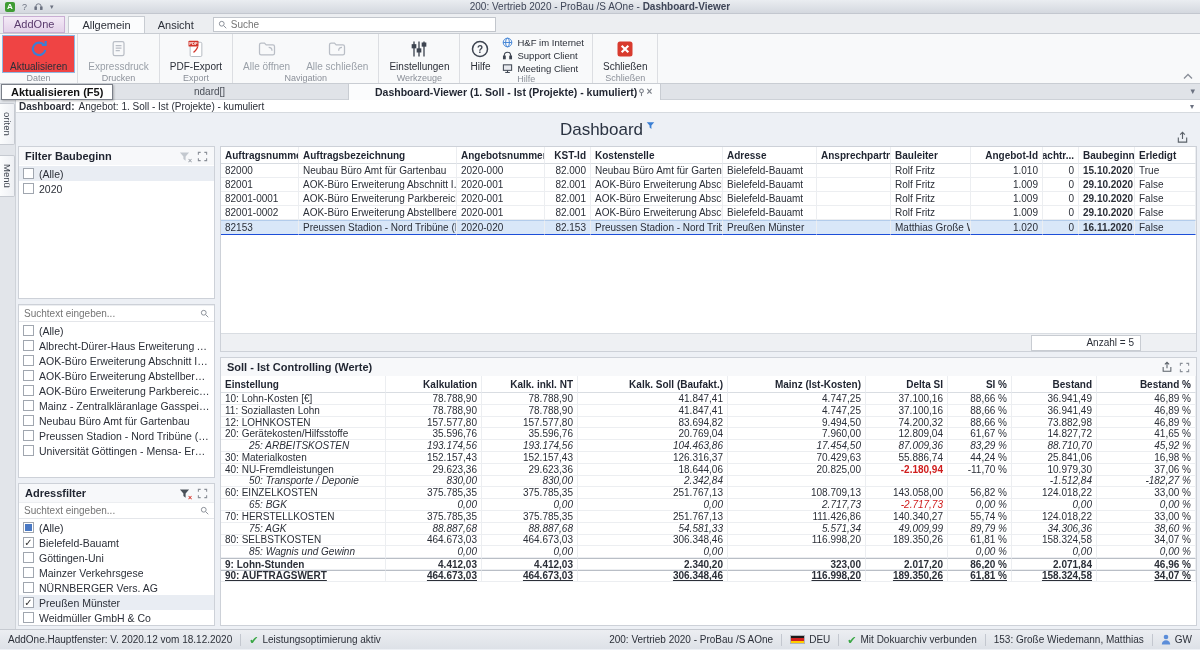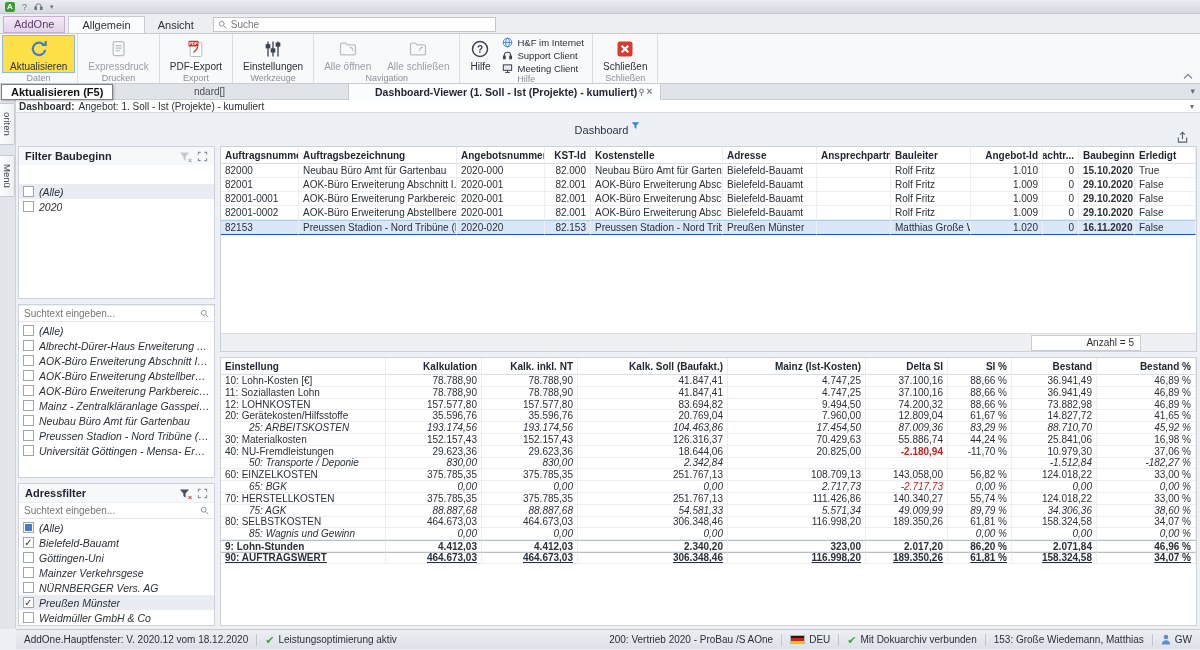--- a/index.html
+++ b/index.html
@@ -30,21 +30,21 @@
 
   
   .ribbon-body{height:51px;background:#f8f9fa;border-top:1px solid #c8ccd2;border-bottom:1px solid #c9cdd3;
     display:flex;position:relative;}
   .rgroup{display:flex;flex-direction:column;border-right:1px solid #dcdee2;padding:1px 2px 0;}
   .rgroup-buttons{flex:1;display:flex;align-items:stretch;}
   .rgroup-label{text-align:center;font-size:9px;color:#8a8f98;padding:0 6px 2px;}
   .rbtn{display:flex;flex-direction:column;align-items:center;justify-content:flex-start;
     padding:3px 7px 0;gap:2px;font-size:10px;color:#2b2f38;border:1px solid transparent;}
   .rbtn .ric{width:20px;height:20px;}
-  .rbtn-selected{background:#fde047;border:1px solid #8fb8e2;}
+  .rbtn-selected{background:#ef4444;border:1px solid #8fb8e2;}
   .rbtn-disabled{color:#9aa0a8;}
   .hmenu{display:flex;flex-direction:column;justify-content:center;gap:2px;padding:2px 6px 0 4px;}
   .hmenu-item{display:flex;align-items:center;gap:4px;font-size:9.5px;color:#2b2f38;}
   .ribbon-collapse{position:absolute;right:7px;bottom:3px;color:#8a8f98;}
 
   
   .doctabs{height:16px;background:#e0e3e8;border-bottom:1px solid #cdd1d7;position:relative;
     display:flex;align-items:stretch;}
   .doctab-partial{position:absolute;left:194px;top:2px;font-size:10px;color:#4a4f58;}
   .doctab-active{position:absolute;left:348px;top:0;height:16px;background:#fbfcfd;
@@ -64,21 +64,21 @@
     background:linear-gradient(90deg,#fbfcfd,#eef0f4);border:1px solid #c6cad1;border-left:none;
     border-radius:0 2px 2px 0;padding:8px 1px;width:15px;}
   .right-of-strip{flex:1;display:flex;flex-direction:column;min-width:0;}
   .dash-bar{height:13px;background:#fff;border-bottom:1px solid #d6dadf;display:flex;
     align-items:center;padding:0 6px 0 3px;font-size:10px;position:relative;}
   .dash-bar b{margin-right:4px;}
   .dash-bar .arrow{margin-left:auto;color:#6b7180;font-size:8px;}
 
   .content{flex:1;display:flex;flex-direction:column;background:#edf0f5;padding:0 3px 3px 2px;min-width:0;}
   .content-title-row{height:33px;display:flex;align-items:center;justify-content:center;position:relative;}
-  .content-title{font-size:11px;color:#2b3342;}
+  .content-title{font-size:17px;color:#2b3342;}
   .title-funnel{position:relative;top:-4px;margin-left:3px;}
   .title-export{position:absolute;right:8px;bottom:2px;}
 
   .content-grid{flex:1;display:flex;gap:5px;min-height:0;}
   .left-col{width:197px;display:flex;flex-direction:column;gap:5px;}
   .right-col{flex:1;display:flex;flex-direction:column;gap:5px;min-width:0;}
 
   .panel{background:#fff;border:1px solid #cdd1d8;display:flex;flex-direction:column;min-height:0;}
   .panel-header{height:18px;flex:none;display:flex;align-items:center;gap:5px;
     padding:0 5px 0 6px;font-weight:bold;font-size:11px;color:#1f2430;background:#f7f8fa;}
@@ -91,23 +91,23 @@
   .search-row input{border:none;outline:none;flex:1;font-size:10px;color:#9aa0a8;background:transparent;
     font-family:"Liberation Sans",sans-serif;}
 
   .list{flex:1;overflow:hidden;padding-top:1px;}
   .litem{height:15px;display:flex;align-items:center;gap:5px;padding:0 4px;font-size:10.5px;color:#2b2f38;}
   .litem.hl{background:#e9edf3;}
   .cb{width:11px;height:11px;border:1px solid #a0a6af;background:#fff;flex:none;
     display:flex;align-items:center;justify-content:center;}
   .cb-checked::after{content:"✓";font-size:10px;font-weight:bold;color:#333;line-height:10px;}
   .cb-indeterminate::after{content:"";width:7px;height:7px;background:#4a79c4;display:block;}
-  .lbl{white-space:nowrap;overflow:hidden;text-overflow:ellipsis;font-style:italic;}
-
-  #panel-baubeginn{height:153px;flex:none;gap:18px;}
+  .lbl{white-space:nowrap;overflow:hidden;text-overflow:ellipsis;}
+
+  #panel-baubeginn{height:153px;flex:none;}
   #panel-auftragsfilter{height:174px;flex:none;}
   #panel-adressfilter{flex:1;}
   #panel-auftraege{height:206px;flex:none;}
   #panel-soll{flex:1;}
 
   .grid{display:grid;align-content:start;}
   .th,.td{padding:0 4px;white-space:nowrap;overflow:hidden;text-overflow:ellipsis;
     border-right:1px solid #eceef1;border-bottom:1px solid #eceef1;display:flex;align-items:center;}
   .th{height:17px;font-weight:bold;font-size:10px;color:#1f2430;border-bottom:1px solid #d9dde2;background:#fff;}
   .td{height:14px;font-size:10px;color:#2b2f38;}
@@ -120,21 +120,21 @@
   .sm{height:11.8px;font-size:10px;}
   .sep{border-top:1px solid #b9bec6;}
   .tbl-fill{flex:1;background:#fff;}
   .tbl-footer{height:18px;flex:none;background:#eef0f3;border-top:1px solid #d9dde2;
     display:flex;align-items:center;justify-content:flex-end;}
   .count-box{width:110px;height:16px;background:#fff;border:1px solid #c8ccd2;margin-right:55px;
     display:flex;align-items:center;justify-content:flex-end;padding:0 6px;font-size:10px;}
 
   
   .statusbar{height:20px;background:linear-gradient(#eceef2,#dde1e7);border-top:1px solid #c6cad1;
-    display:flex;align-items:center;font-size:10px;color:#2b2f38;padding:0 8px;margin-left:16px;}
+    display:flex;align-items:center;font-size:10px;color:#2b2f38;padding:0 8px;}
   .sb-sep{width:1px;height:12px;background:#c3c7cf;margin:0 8px;flex:none;}
   .sb-item{display:flex;align-items:center;gap:4px;white-space:nowrap;}
   .sb-right{margin-left:auto;display:flex;align-items:center;}
   .check{color:#3aa745;font-size:11px;line-height:10px;}
   .flag{width:15px;height:9px;background:linear-gradient(180deg,#1a1a1a 33%,#d2201f 33% 66%,#ffce00 66%);
     border:1px solid #b0b4ba;flex:none;}
 </style>
 </head>
 <body>
 
@@ -144,20 +144,21 @@
     <span class="qat-glyph">?</span>
     <span class="qat-glyph">
       <svg width="9" height="9" viewBox="0 0 10 10" fill="none" stroke="#6b7180">
           <path d="M2 6V5a3 3 0 0 1 6 0v1"></path>
           <rect x="1" y="5.5" width="1.8" height="2.8" fill="#6b7180"></rect>
           <rect x="7.2" y="5.5" width="1.8" height="2.8" fill="#6b7180"></rect>
         </svg>
     </span>
     <span class="qat-glyph" style="font-size:7px;">▾</span>
   </div>
+  <div class="titlebar-title"><span>200: Vertrieb 2020 - ProBau /S AOne - </span><b>Dashboard-Viewer</b></div>
 </div>
 
 <div class="ribbon-tabs">
   <span class="rtab rtab-addone">AddOne</span>
   <span class="rtab rtab-active">Allgemein</span>
   <span class="rtab">Ansicht</span>
   <span class="ribbon-search">
     <svg width="9" height="9" viewBox="0 0 12 12" fill="none" stroke="#8a8f98" stroke-width="1.3">
         <circle cx="5" cy="5" r="3.2"></circle>
         <path d="M7.6 7.6L11 11"></path>
@@ -209,59 +210,59 @@
             </svg>
         </span>
         <span>PDF-Export</span>
       </div>
     </div>
     <div class="rgroup-label">Export</div>
   </div>
 
   <div class="rgroup">
     <div class="rgroup-buttons">
+      <div class="rbtn rbtn-disabled">
+        <span class="ric">
+          <svg width="20" height="20" viewBox="0 0 24 24" fill="none" stroke="#b9bec6" stroke-width="1.5">
+              <path d="M3 7a2 2 0 0 1 2-2h4l2 2h8a2 2 0 0 1 2 2v8a2 2 0 0 1-2 2H5a2 2 0 0 1-2-2z"></path>
+              <path d="M14 10a4 4 0 0 1 4 4"></path>
+            </svg>
+        </span>
+        <span>Alle öffnen</span>
+      </div>
+      <div class="rbtn rbtn-disabled">
+        <span class="ric">
+          <svg width="20" height="20" viewBox="0 0 24 24" fill="none" stroke="#b9bec6" stroke-width="1.5">
+              <path d="M3 7a2 2 0 0 1 2-2h4l2 2h8a2 2 0 0 1 2 2v8a2 2 0 0 1-2 2H5a2 2 0 0 1-2-2z"></path>
+              <path d="M18 10a4 4 0 0 0-4 4"></path>
+            </svg>
+        </span>
+        <span>Alle schließen</span>
+      </div>
+    </div>
+    <div class="rgroup-label">Navigation</div>
+  </div>
+
+  <div class="rgroup">
+    <div class="rgroup-buttons">
       <div class="rbtn">
         <span class="ric">
           <svg width="20" height="20" viewBox="0 0 24 24" stroke="#3d4450" stroke-width="1.6" fill="#3d4450">
               <line x1="6" y1="3" x2="6" y2="21"></line>
               <line x1="12" y1="3" x2="12" y2="21"></line>
               <line x1="18" y1="3" x2="18" y2="21"></line>
               <rect x="4" y="7" width="4" height="3.4"></rect>
               <rect x="10" y="12" width="4" height="3.4"></rect>
               <rect x="16" y="5" width="4" height="3.4"></rect>
             </svg>
         </span>
         <span>Einstellungen</span>
       </div>
     </div>
     <div class="rgroup-label">Werkzeuge</div>
-  </div>
-
-  <div class="rgroup">
-    <div class="rgroup-buttons">
-      <div class="rbtn rbtn-disabled">
-        <span class="ric">
-          <svg width="20" height="20" viewBox="0 0 24 24" fill="none" stroke="#b9bec6" stroke-width="1.5">
-              <path d="M3 7a2 2 0 0 1 2-2h4l2 2h8a2 2 0 0 1 2 2v8a2 2 0 0 1-2 2H5a2 2 0 0 1-2-2z"></path>
-              <path d="M14 10a4 4 0 0 1 4 4"></path>
-            </svg>
-        </span>
-        <span>Alle öffnen</span>
-      </div>
-      <div class="rbtn rbtn-disabled">
-        <span class="ric">
-          <svg width="20" height="20" viewBox="0 0 24 24" fill="none" stroke="#b9bec6" stroke-width="1.5">
-              <path d="M3 7a2 2 0 0 1 2-2h4l2 2h8a2 2 0 0 1 2 2v8a2 2 0 0 1-2 2H5a2 2 0 0 1-2-2z"></path>
-              <path d="M18 10a4 4 0 0 0-4 4"></path>
-            </svg>
-        </span>
-        <span>Alle schließen</span>
-      </div>
-    </div>
-    <div class="rgroup-label">Navigation</div>
   </div>
 
   <div class="rgroup">
     <div class="rgroup-buttons">
       <div class="rbtn">
         <span class="ric">
           <svg width="20" height="20" viewBox="0 0 24 24">
               <circle cx="12" cy="12" r="9" fill="none" stroke="#3d4450" stroke-width="1.8"></circle>
               <text x="12" y="16.5" font-size="12" font-weight="bold" fill="#3d4450" text-anchor="middle" font-family="Liberation Sans,sans-serif">?</text>
             </svg>
@@ -579,20 +580,35 @@
                 <div class="td b sel">16.11.2020</div>
                 <div class="td sel">False</div>
               </div>
             <div class="tbl-fill"></div>
             <div class="tbl-footer">
               <span class="count-box">Anzahl = 5</span>
             </div>
           </div>
 
           <div class="panel" id="panel-soll">
+            <div class="panel-header">
+              <span>Soll - Ist Controlling (Werte)</span>
+              <span class="sp"></span>
+              <span class="hicon">
+                <svg width="12" height="12" viewBox="0 0 14 14" fill="none" stroke="#5a6068" stroke-width="1.2">
+                    <path d="M2.5 7v5h9V7"></path>
+                    <path d="M7 1.5v7M4.5 4L7 1.5 9.5 4"></path>
+                  </svg>
+              </span>
+              <span class="hicon">
+                <svg width="11" height="11" viewBox="0 0 12 12" fill="none" stroke="#8a8f98" stroke-width="1.2">
+                    <path d="M1.5 4V1.5H4M8 1.5h2.5V4M10.5 8v2.5H8M4 10.5H1.5V8"></path>
+                  </svg>
+              </span>
+            </div>
             <div class="grid" id="soll-grid" style="grid-template-columns: 165px 96px 96px 150px 138px 82px 64px 85px 1fr;">
                 <div class="th">Einstellung</div>
                 <div class="th r">Kalkulation</div>
                 <div class="th r">Kalk. inkl. NT</div>
                 <div class="th r">Kalk. Soll (Baufakt.)</div>
                 <div class="th r">Mainz (Ist-Kosten)</div>
                 <div class="th r">Delta SI</div>
                 <div class="th r">SI %</div>
                 <div class="th r">Bestand</div>
                 <div class="th r">Bestand %</div>

